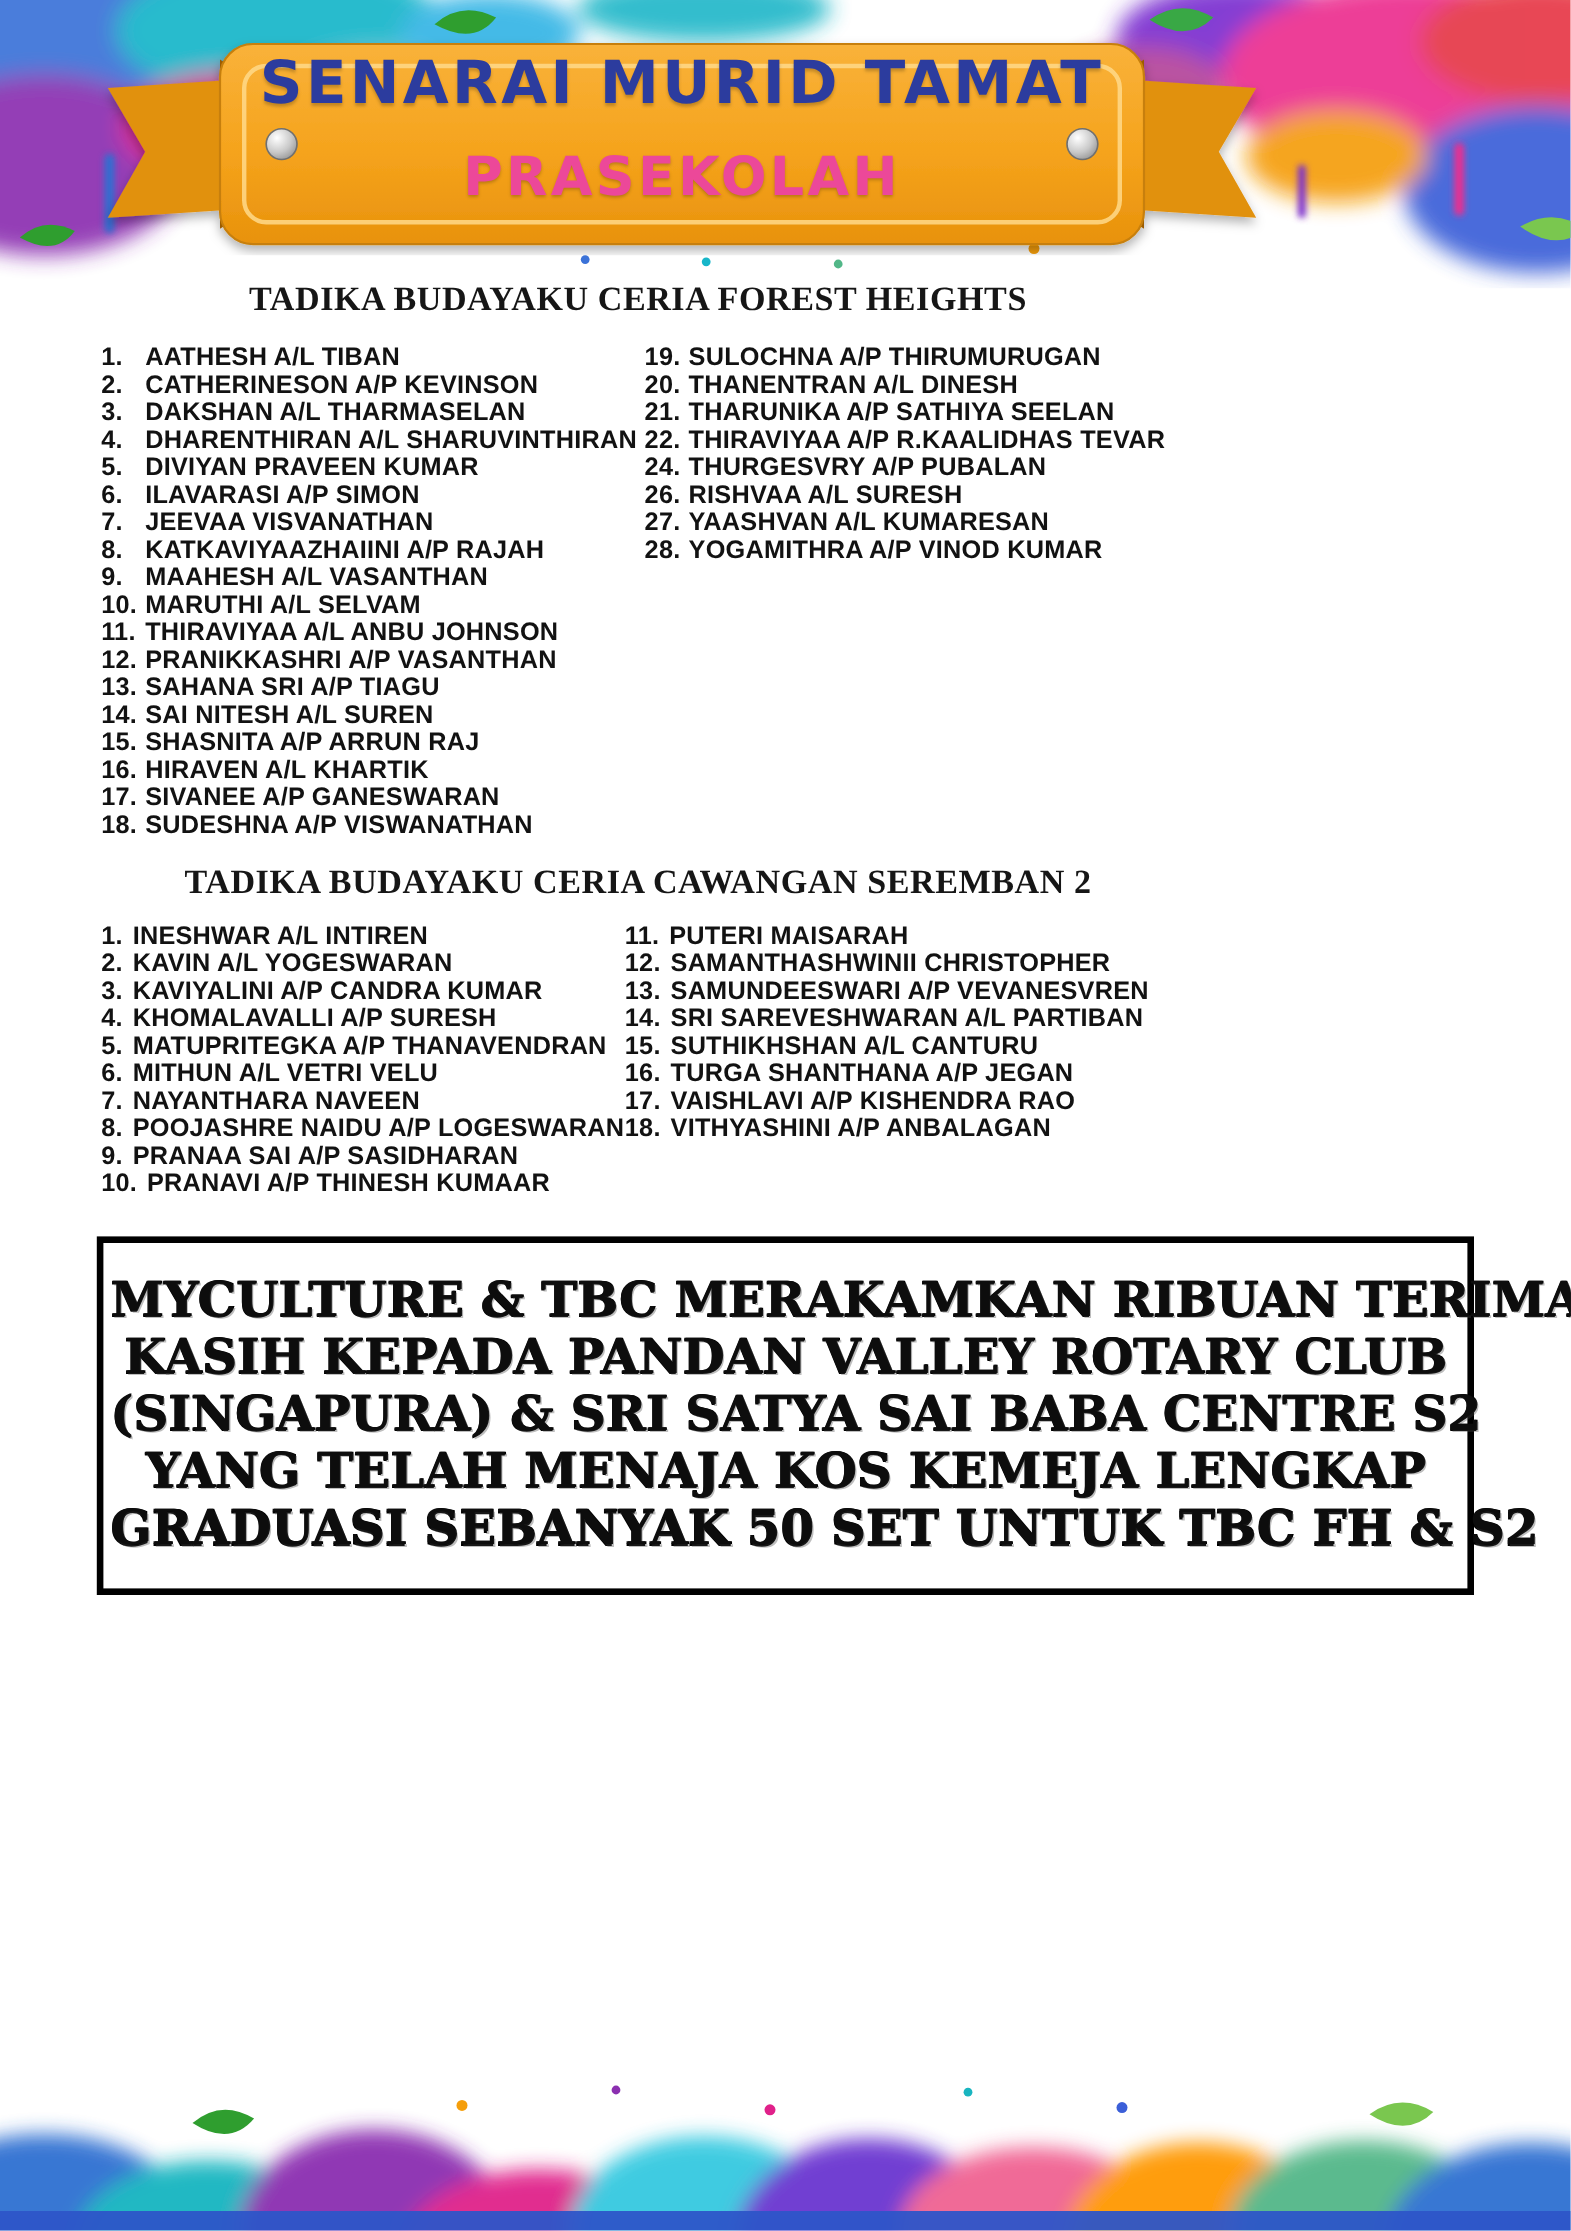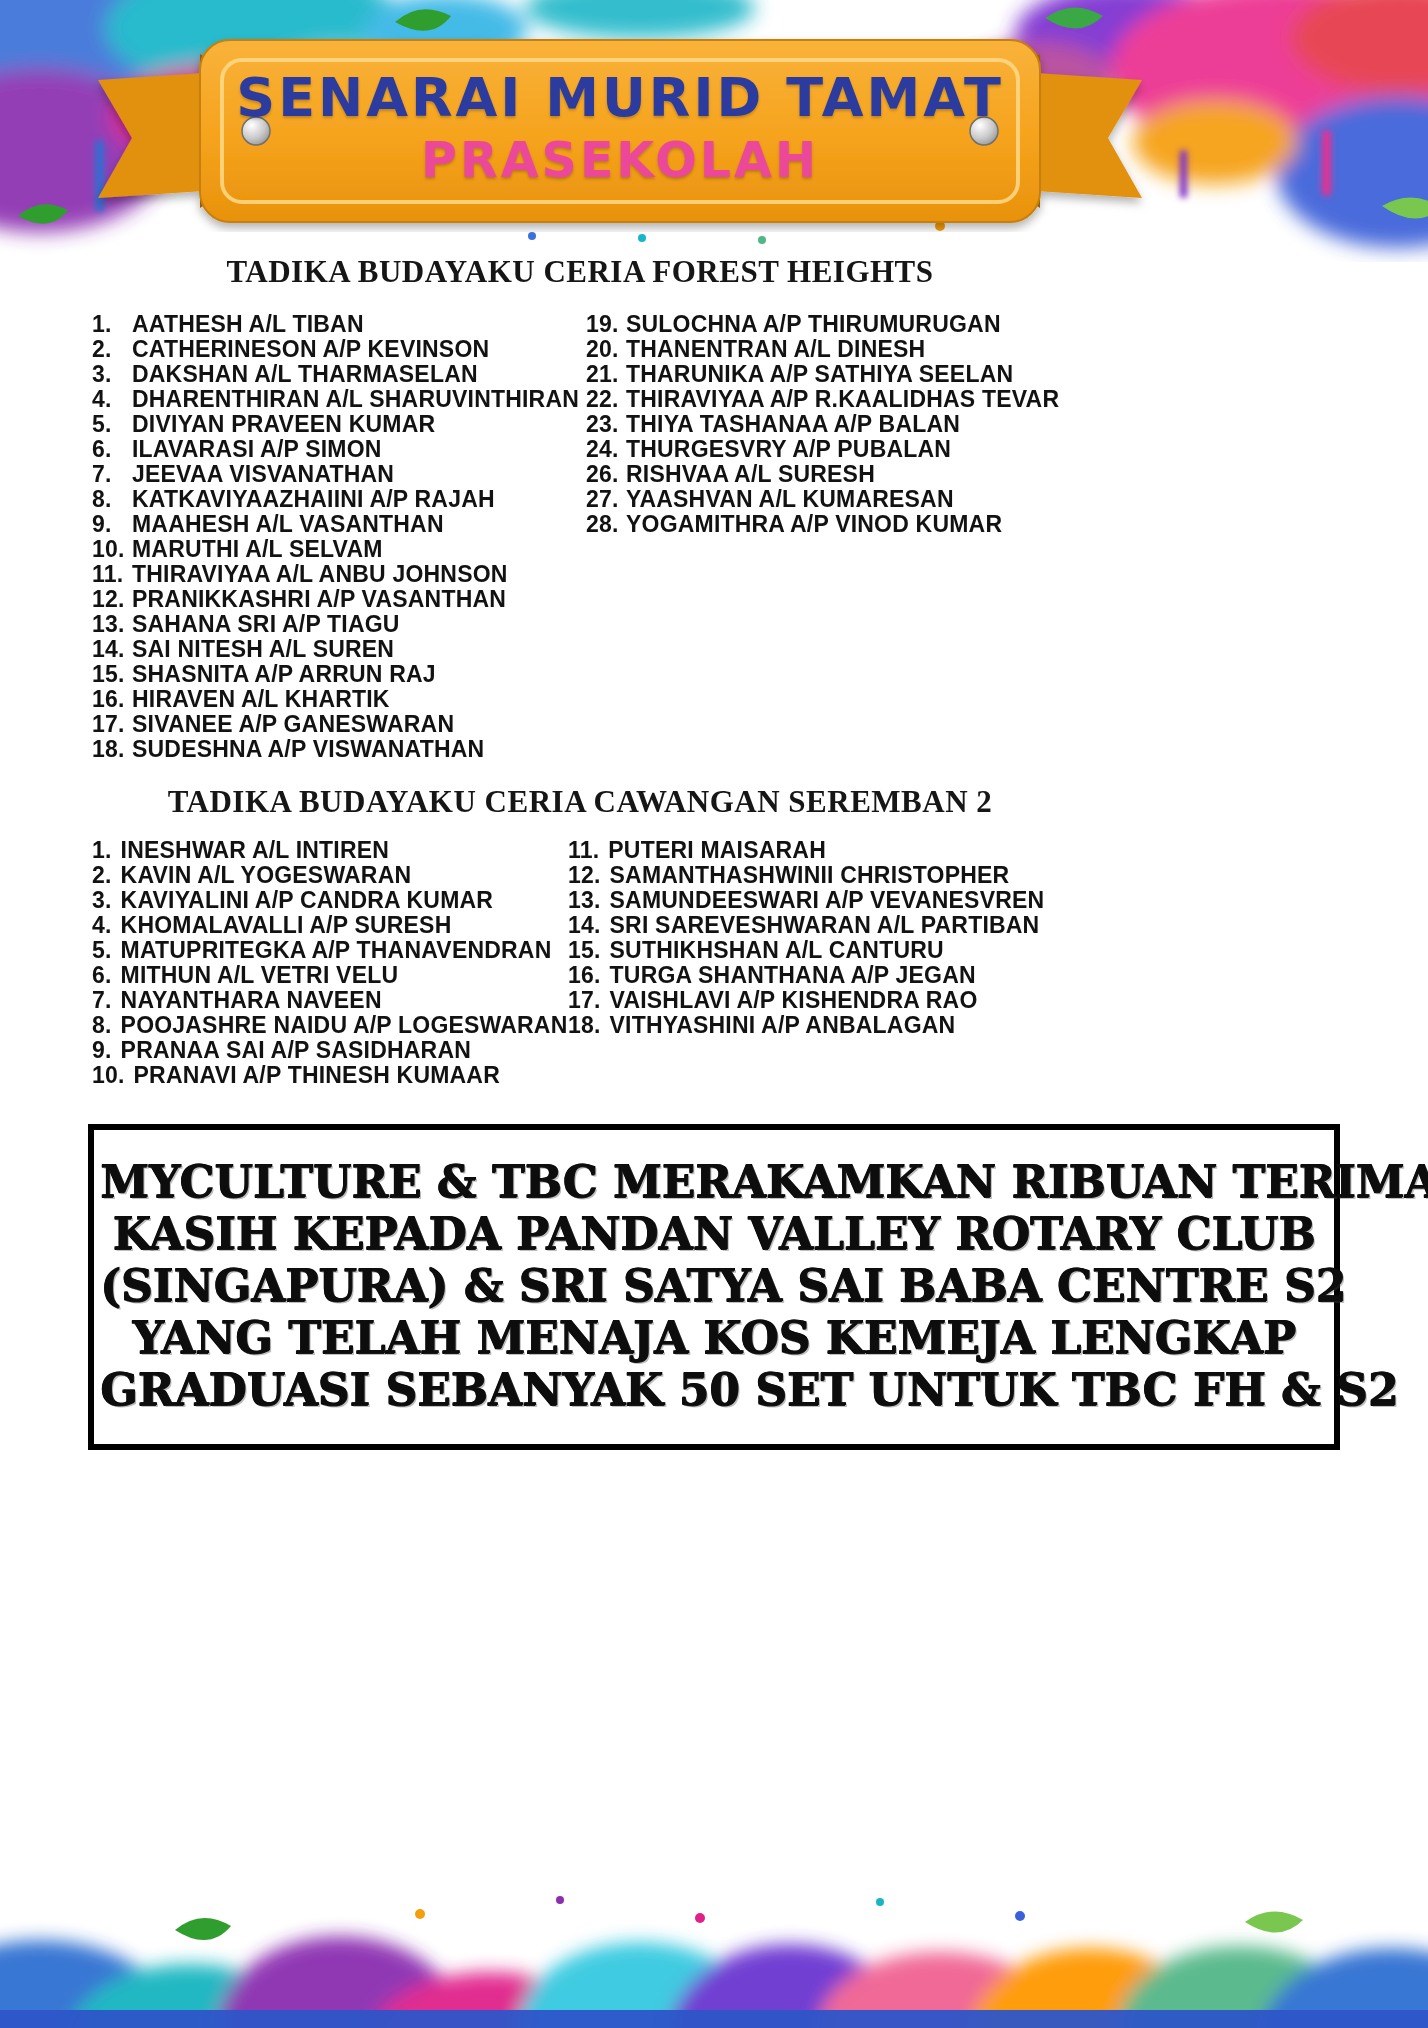--- a/index.html
+++ b/index.html
@@ -34,21 +34,21 @@
   .banner svg{position:absolute;inset:0;width:100%;height:100%;}
   .banner-text{
     position:absolute;
     left:0; right:0;
     text-align:center;
     font-family:"DejaVu Sans", sans-serif;
     font-weight:bold;
     letter-spacing:3px;
     text-shadow:0 2px 3px rgba(0,0,0,.22);
   }
-  .banner-line1{ top:36px; font-size:54px; color:#2c3c9e; }
+  .banner-line1{ top:14px; font-size:54px; color:#2c3c9e; }
   .banner-line2{ top:102px; font-size:49px; color:#ec4899; }
 
   
   .school-title{
     width:1160px;
     margin:22px 0 0 0;
     text-align:center;
     font-family:"Liberation Serif", serif;
     font-weight:bold;
     font-size:31px;
@@ -277,24 +277,20 @@
             </li>
             <li>
               <span class="num">21.</span>
               <span class="nm">THARUNIKA A/P SATHIYA SEELAN</span>
             </li>
             <li>
               <span class="num">22.</span>
               <span class="nm">THIRAVIYAA A/P R.KAALIDHAS TEVAR</span>
             </li>
             <li>
-              <span class="num">23.</span>
-              <span class="nm">THIYA TASHANAA A/P BALAN</span>
-            </li>
-            <li>
               <span class="num">24.</span>
               <span class="nm">THURGESVRY A/P PUBALAN</span>
             </li>
             <li>
               <span class="num">26.</span>
               <span class="nm">RISHVAA A/L SURESH</span>
             </li>
             <li>
               <span class="num">27.</span>
               <span class="nm">YAASHVAN A/L KUMARESAN</span>

